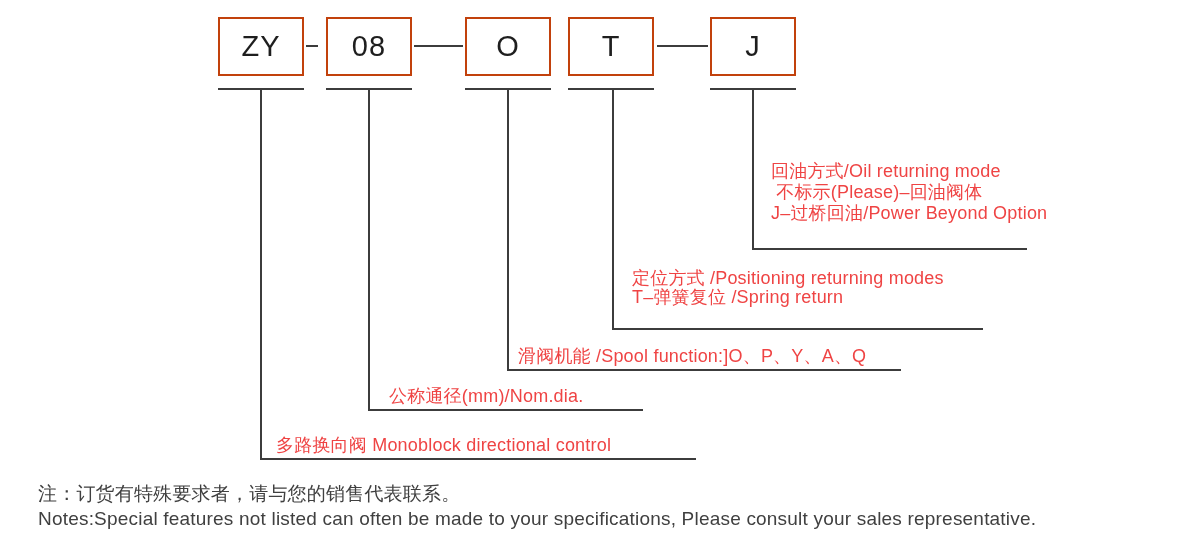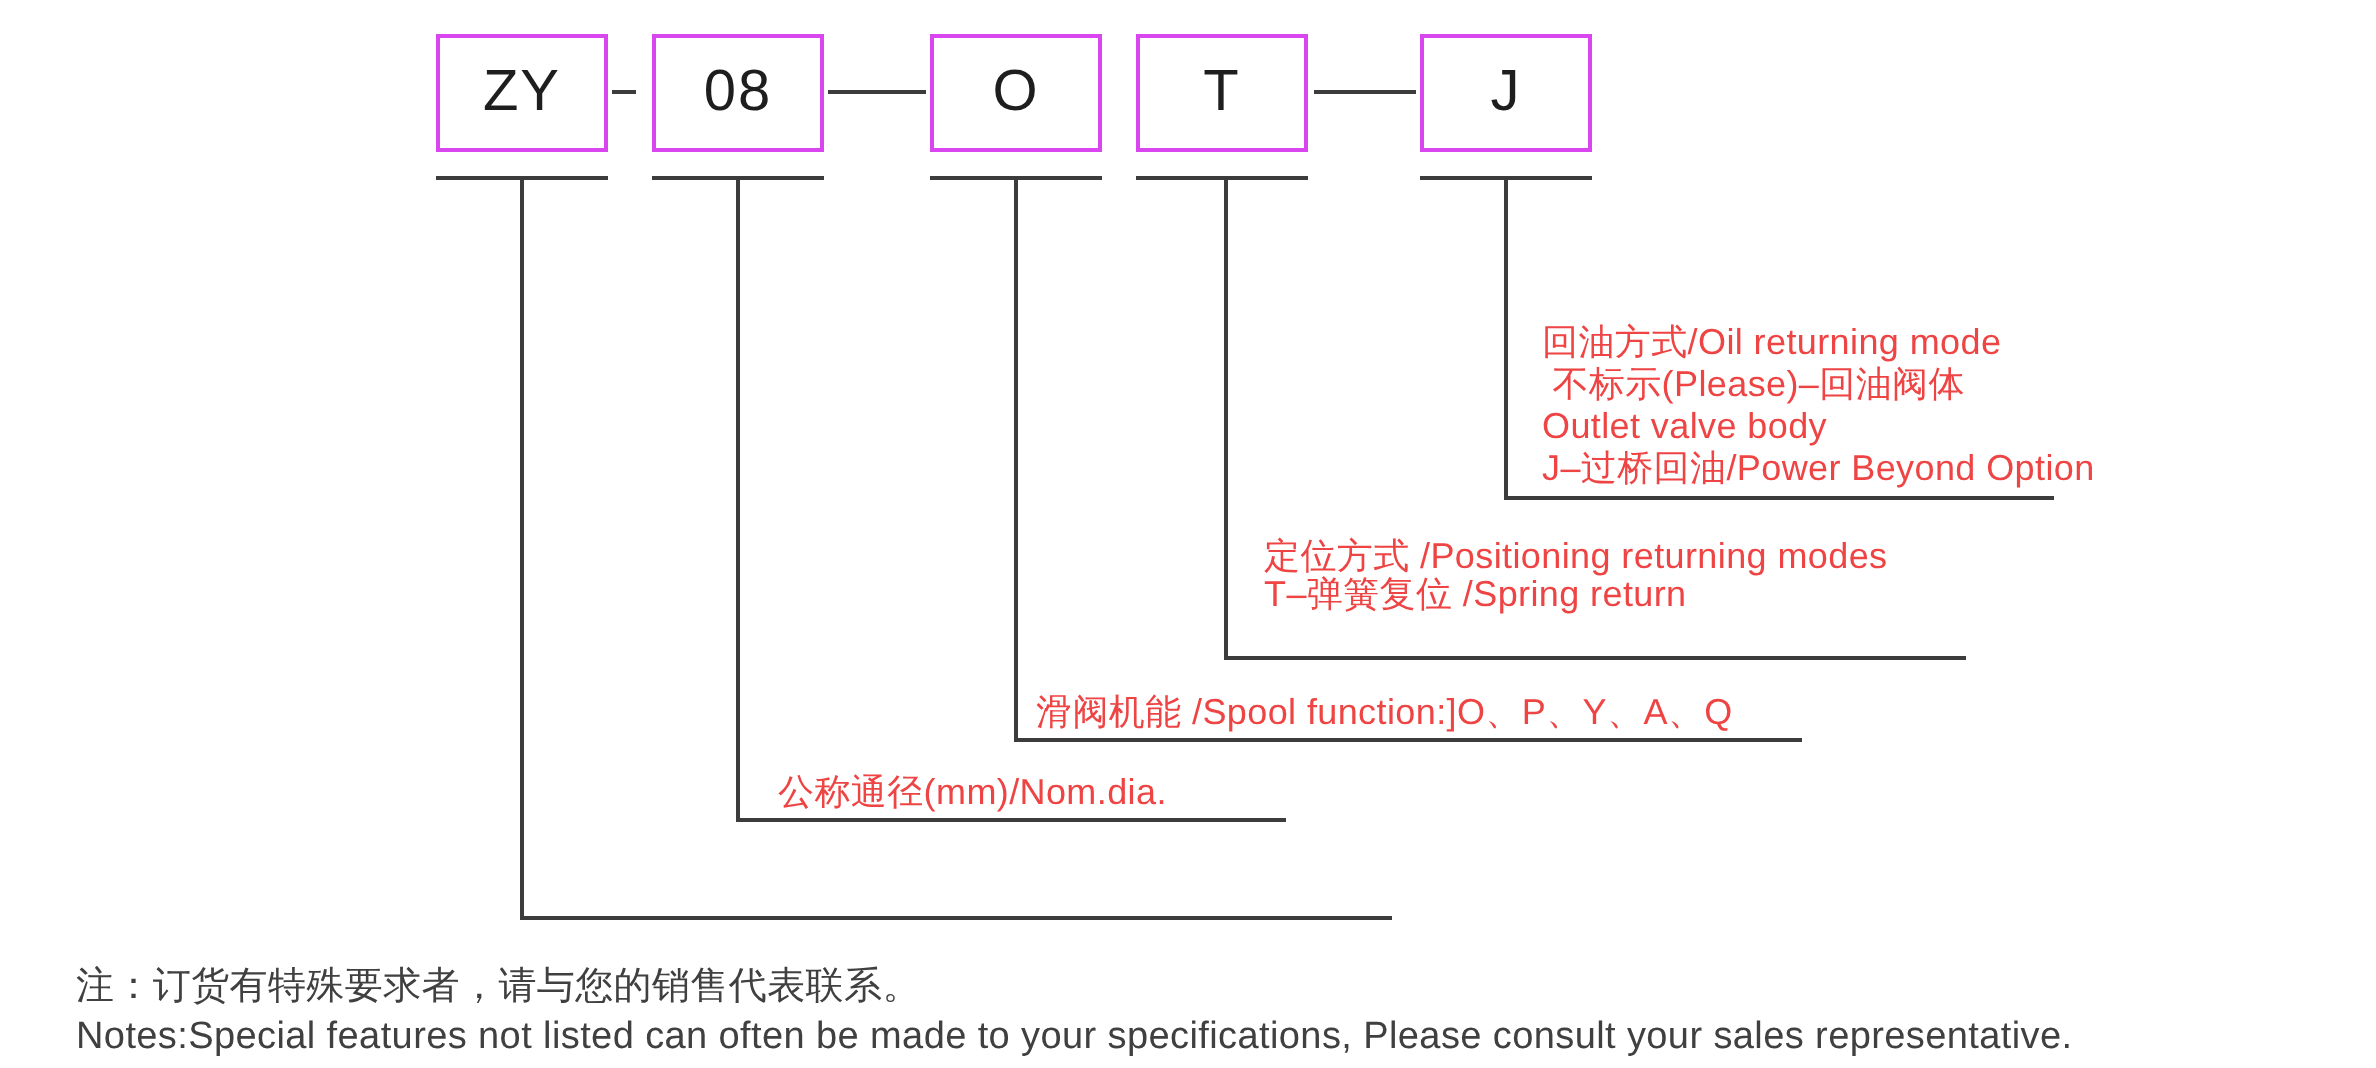--- a/index.html
+++ b/index.html
@@ -14,21 +14,21 @@
     background: #ffffff;
     font-family: "Liberation Sans", sans-serif;
     color: #232323;
     overflow: hidden;
   }
   .codebox {
     position: absolute;
     top: 17px;
     width: 86px;
     height: 59px;
-    border: 2px solid #d946ef;
+    border: 2px solid #c2410c;
     box-sizing: border-box;
     display: flex;
     align-items: center;
     justify-content: center;
     font-size: 29px;
     letter-spacing: 1px;
     color: #1e1e1e;
   }
   .hline {
     position: absolute;
@@ -104,36 +104,38 @@
 
   <div class="hline" style="left:752px;top:248px;width:275px"></div>
   <div class="hline" style="left:612px;top:328px;width:371px"></div>
   <div class="hline" style="left:507px;top:369px;width:394px"></div>
   <div class="hline" style="left:368px;top:409px;width:275px"></div>
   <div class="hline" style="left:260px;top:458px;width:436px"></div>
 
   <div class="leader-text oil-return" style="left:771px;top:161px">
     <div class="ln">回油方式/Oil returning mode</div>
     <div class="ln"> 不标示(Please)–回油阀体</div>
-    <div class="ln">Outlet valve body</div>
     <div class="ln">J–过桥回油/Power Beyond Option</div>
   </div>
 
   <div class="leader-text positioning" style="left:632px;top:269px">
     <div class="ln">定位方式 /Positioning returning modes</div>
     <div class="ln">T–弹簧复位 /Spring return</div>
   </div>
 
   <div class="leader-text single" style="left:389px;top:386px">
     <div class="ln">公称通径(mm)/Nom.dia.</div>
   </div>
 
   <div class="leader-text single" style="left:518px;top:346px">
     <div class="ln">滑阀机能 /Spool function:]O、P、Y、A、Q</div>
   </div>
 
+  <div class="leader-text single" style="left:276px;top:435px">
+    <div class="ln">多路换向阀 Monoblock directional control</div>
+  </div>
 
   <div class="notes">
     <div class="ln">注：订货有特殊要求者，请与您的销售代表联系。</div>
     <div class="ln">Notes:Special features not listed can often be made to your specifications, Please consult your sales representative.</div>
   </div>
 
 </div>
 
 </body></html>

